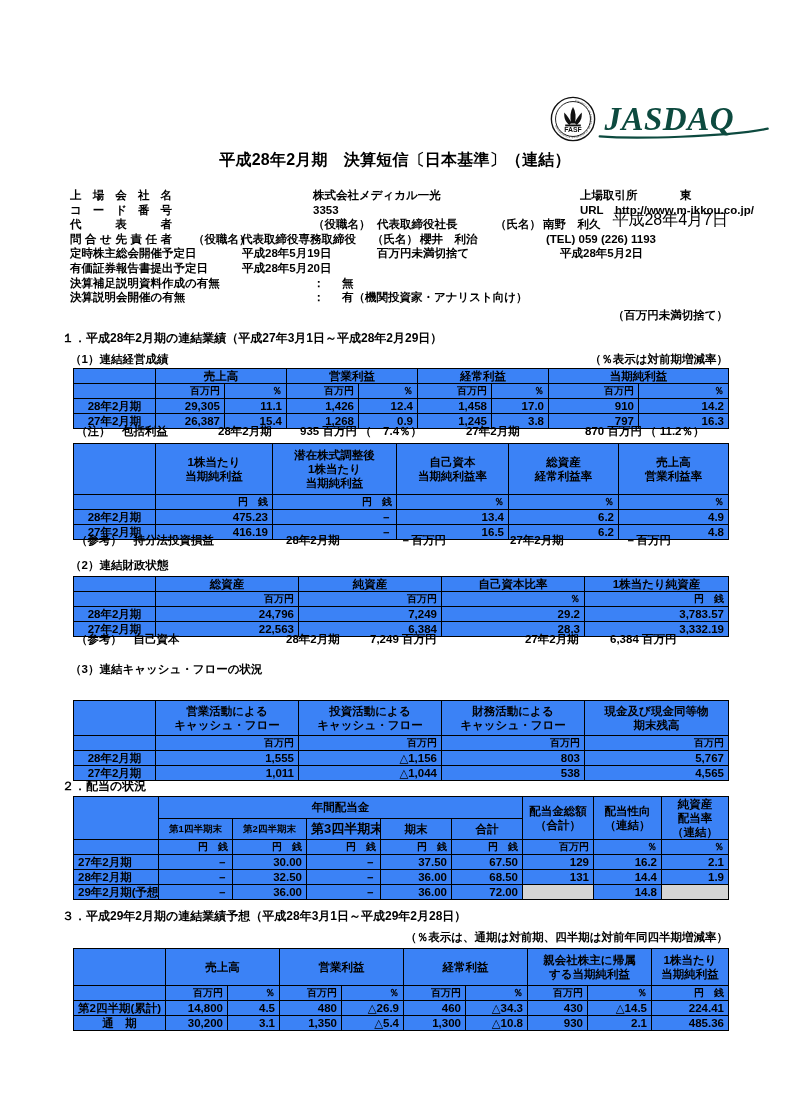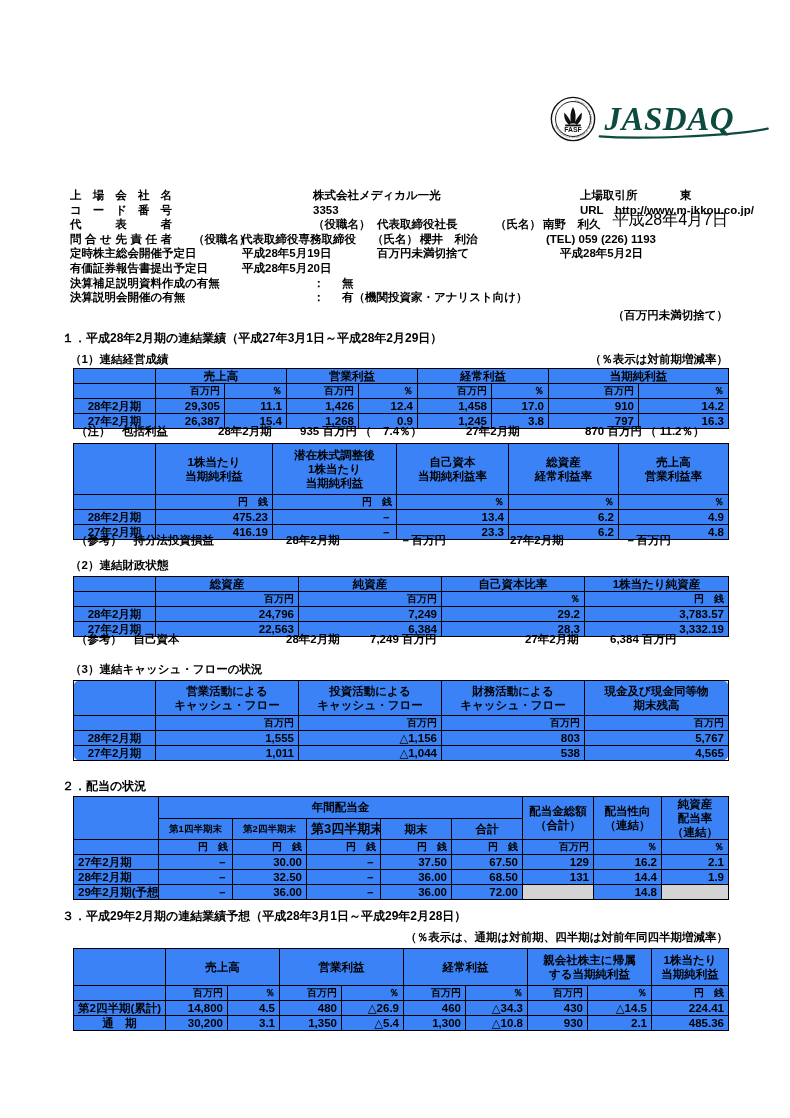--- a/index.html
+++ b/index.html
@@ -209,20 +209,21 @@
       </text>
     </svg>
     <span class="jasdaq-wrap">
       <span class="jasdaq-text">JASDAQ</span>
       <svg class="jasdaq-swoosh" viewBox="0 0 200 14" preserveAspectRatio="none">
         <path d="M2 11 C40 14 150 12 198 2" stroke="#0d4a3f" stroke-width="2.6" fill="none" stroke-linecap="round"></path>
       </svg>
     </span>
   </div>
 
+  <div class="doc-title">平成28年2月期　決算短信〔日本基準〕（連結）</div>
   <div class="doc-date">平成28年4月7日</div>
 
   <div class="hdr">
 
     <div class="hdr-line">
       <span class="hdr-label"><span class="lbl-spread">上場会社名</span></span>
       <span class="hdr-v2">株式会社メディカル一光</span>
       <span class="hdr-v4">上場取引所</span>
       <span class="hdr-v5">東</span>
     </div>
@@ -391,21 +392,21 @@
         <td class="num">475.23</td>
         <td class="num">－</td>
         <td class="num">13.4</td>
         <td class="num">6.2</td>
         <td class="num">4.9</td>
       </tr>
       <tr>
         <td class="rowlabel">27年2月期</td>
         <td class="num">416.19</td>
         <td class="num">－</td>
-        <td class="num">23.3</td>
+        <td class="num">16.5</td>
         <td class="num">6.2</td>
         <td class="num">4.8</td>
       </tr>
     </tbody>
   </table>
 
   <div class="tnote" style="top:533px; left:76px;">（参考）　持分法投資損益</div>
   <div class="tnote" style="top:533px; left:286px;">28年2月期</div>
   <div class="tnote" style="top:533px; left:400px;">－百万円</div>
   <div class="tnote" style="top:533px; left:510px;">27年2月期</div>
@@ -454,21 +455,21 @@
   </table>
 
   <div class="tnote" style="top:632px; left:76px;">（参考）　自己資本</div>
   <div class="tnote" style="top:632px; left:286px;">28年2月期</div>
   <div class="tnote" style="top:632px; left:370px;">7,249 百万円</div>
   <div class="tnote" style="top:632px; left:525px;">27年2月期</div>
   <div class="tnote" style="top:632px; left:610px;">6,384 百万円</div>
 
   <div class="sub" style="top:662px;">（3）連結キャッシュ・フローの状況</div>
 
-  <table class="fin" style="top:680px; left:73px; width:655px;border-radius:8px;">
+  <table class="fin" style="top:700px; left:73px; width:655px;">
     <colgroup>
       <col style="width:82px">
         <col style="width:143px">
         <col style="width:143px">
       <col style="width:143px">
         <col style="width:144px">
     </colgroup>
     <tbody>
       <tr>
         <td class="blank-corner" style="height:34px;">&nbsp;</td>

